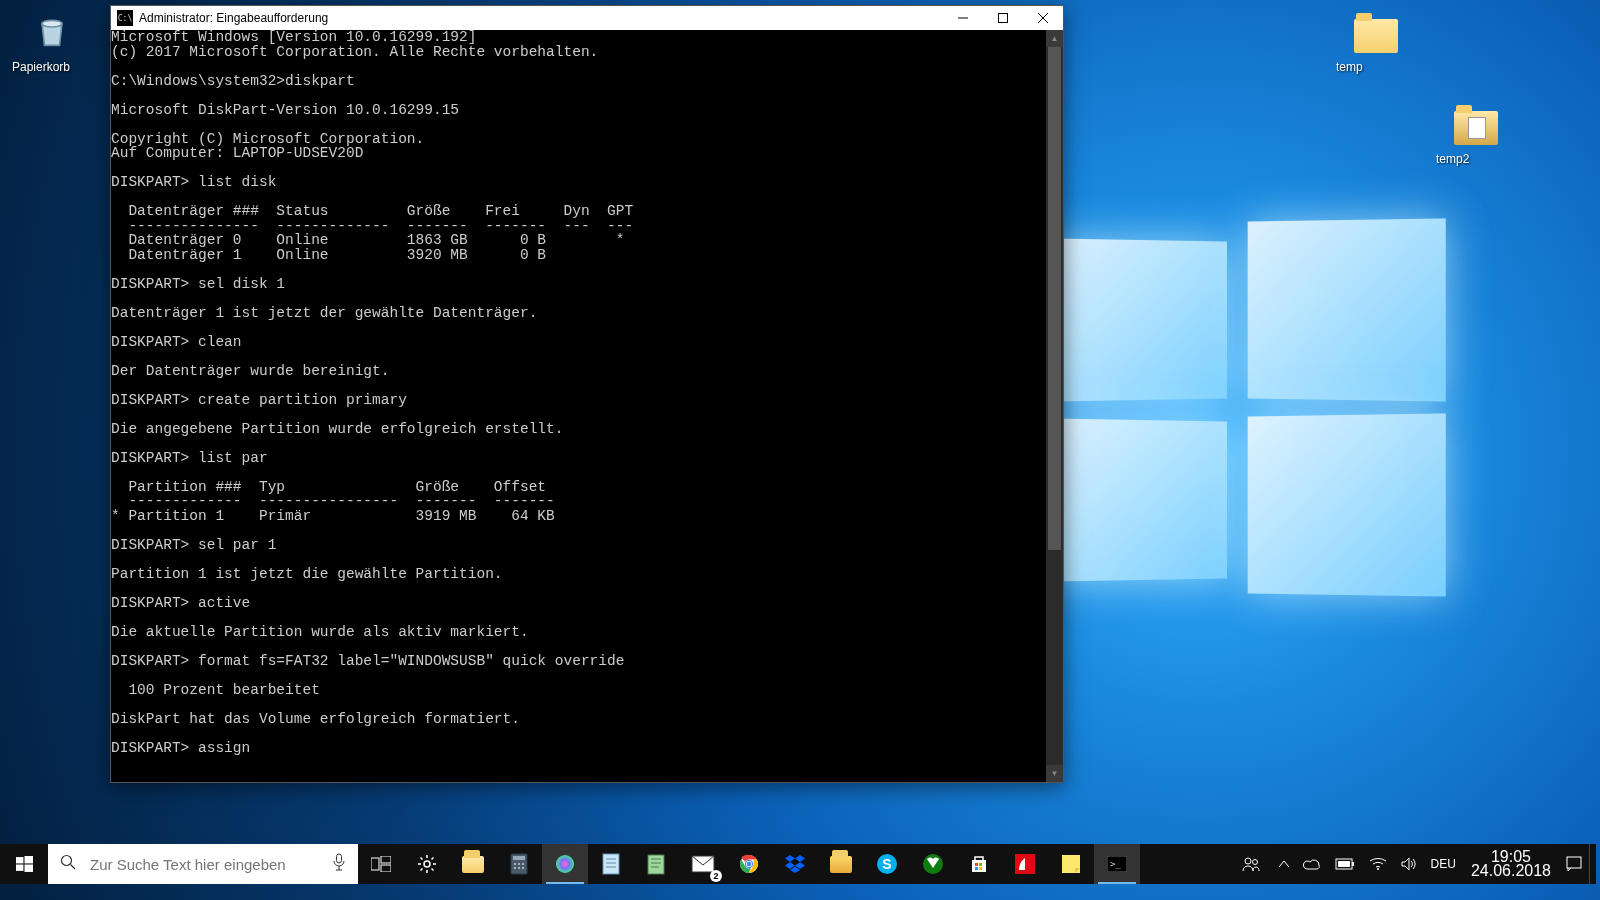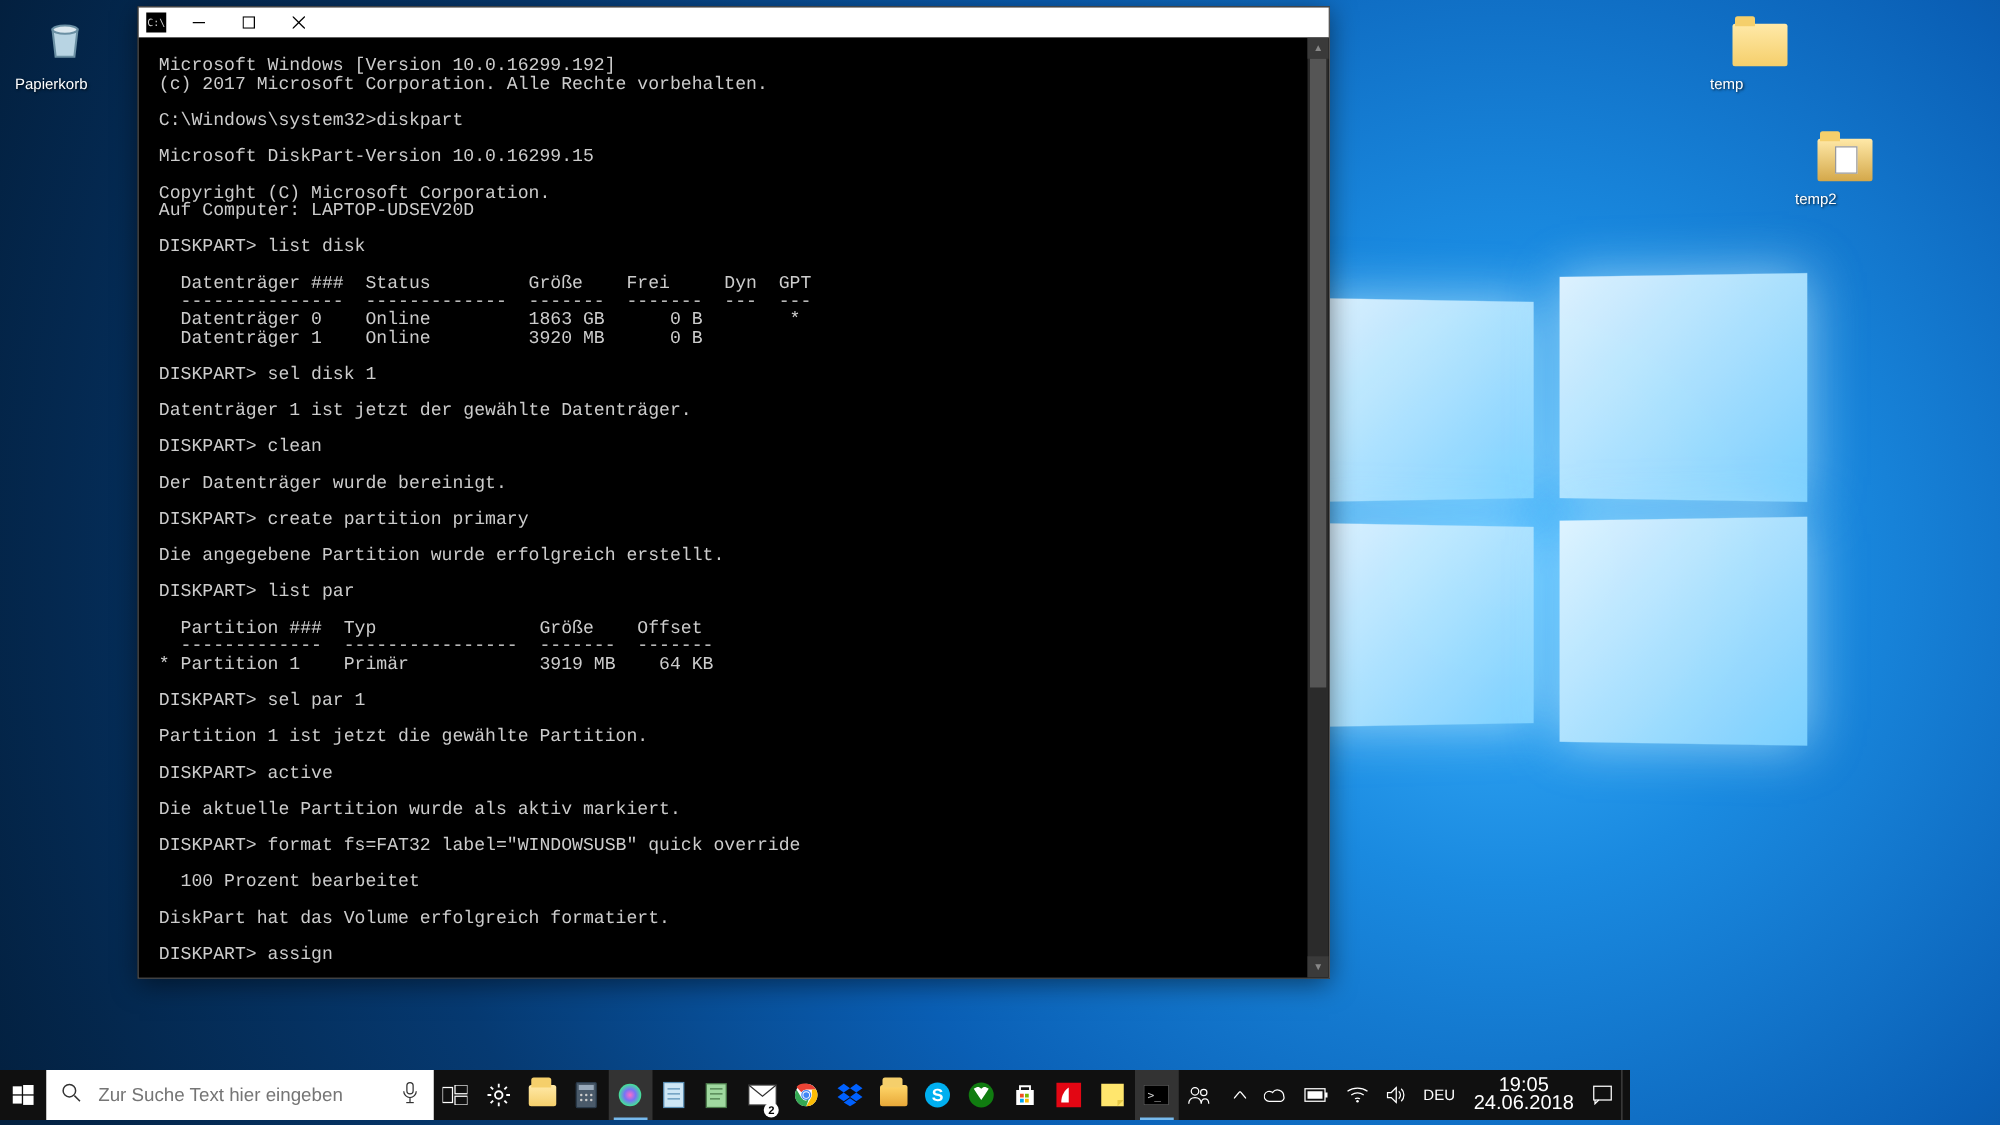--- a/index.html
+++ b/index.html
@@ -7,36 +7,36 @@
 .logo{position:absolute;left:1050px;top:220px;width:400px;height:380px;opacity:0.95}
 .logo div{position:absolute;background:linear-gradient(135deg,#e8f7ff,#7fd3ff);box-shadow:0 0 40px rgba(200,240,255,0.7)}
 .logo .q1{left:0;top:20px;width:180px;height:160px;transform:perspective(800px) rotateY(10deg)}
 .logo .q2{left:195px;top:0;width:200px;height:180px;transform:perspective(800px) rotateY(-8deg)}
 .logo .q3{left:0;top:200px;width:180px;height:160px;transform:perspective(800px) rotateY(10deg)}
 .logo .q4{left:195px;top:195px;width:200px;height:180px;transform:perspective(800px) rotateY(-8deg)}
 .desktop-icon{position:absolute;width:80px;color:#fff;font-size:12px;text-shadow:1px 1px 2px rgba(0,0,0,0.8);cursor:pointer}
 .desktop-icon .ico{width:48px;height:48px;margin:0 auto 4px;display:flex;align-items:center;justify-content:center}
 .recycle{left:12px;top:8px}
 .recycle .ico svg{width:40px;height:40px}
-.folder1{left:1368px;top:8px}
+.folder1{left:1336px;top:8px}
 .folder2{left:1436px;top:100px}
 .folder-ico{width:44px;height:34px;background:linear-gradient(#ffe9a8,#f5cf6b);border-radius:2px;position:relative;margin-top:8px}
 .folder-ico:before{content:"";position:absolute;top:-6px;left:2px;width:16px;height:8px;background:#f5cf6b;border-radius:2px 2px 0 0}
 .cmd-window{position:absolute;left:110px;top:5px;width:952px;height:776px;background:#000;border:1px solid #555;box-shadow:0 4px 20px rgba(0,0,0,0.5);display:flex;flex-direction:column}
 .titlebar{height:24px;background:#fff;display:flex;align-items:center;font-size:12px;color:#000;flex-shrink:0}
 .titlebar .ico{width:16px;height:16px;margin:0 6px;background:#000;display:flex;align-items:center;justify-content:center;color:#ccc;font-size:8px;font-family:monospace}
 .titlebar .title{flex:1}
 .titlebar .btn{width:40px;height:24px;display:flex;align-items:center;justify-content:center;cursor:pointer}
 .cmd-body{flex:1;display:flex;overflow:hidden}
-.cmd-content{flex:1;background:#000;color:#ccc;font-family:Consolas,"Courier New",monospace;font-size:14.5px;line-height:14.5px;white-space:pre;padding:16px;overflow:hidden}
+.cmd-content{flex:1;background:#000;color:#ccc;font-family:Consolas,"Courier New",monospace;font-size:14.5px;line-height:14.5px;white-space:pre;padding:0;overflow:hidden}
 .scrollbar{width:17px;background:#2b2b2b;display:flex;flex-direction:column}
 .scrollbar .arrow{height:17px;background:#3a3a3a;display:flex;align-items:center;justify-content:center;color:#888;font-size:8px;cursor:pointer}
 .scrollbar .track{flex:1;position:relative}
 .scrollbar .thumb{position:absolute;left:2px;right:2px;top:0;height:70%;background:#555;cursor:pointer}
-.taskbar{position:absolute;left:0;bottom:4px;width:1304px;height:40px;background:#101010;display:flex;align-items:flex-end;color:#fff}
+.taskbar{position:absolute;left:0;bottom:16px;width:1596px;height:40px;background:#101010;display:flex;align-items:flex-end;color:#fff}
 .start{width:48px;height:40px;display:flex;align-items:center;justify-content:center;cursor:pointer}
 .start svg{width:17px;height:17px}
 .search{flex:0 0 310px;height:40px;background:#fff;display:flex;align-items:center;color:#666;cursor:text;position:relative}
 .search .mag{margin:0 12px;color:#333}
 .search input{border:0;outline:0;font-size:15px;flex:1;color:#666;background:transparent}
 .search .mic{position:absolute;right:12px;color:#333}
 .tb-icon{width:46px;height:40px;display:flex;align-items:center;justify-content:center;cursor:pointer;position:relative;font-size:20px}
 .tb-icon.active{background:#333}
 .tb-icon.active:after{content:"";position:absolute;bottom:0;left:4px;right:4px;height:2px;background:#76b9ed}
 .tray{margin-left:auto;display:flex;align-items:center;height:40px}
@@ -78,20 +78,21 @@
         <div class="folder-ico" style="background:linear-gradient(#ffe9a8,#d4a84a)">
           <span style="position:absolute;left:14px;top:6px;width:16px;height:20px;background:#fff;border:1px solid #999"></span>
         </div>
       </div>
     <div>temp2</div>
   </div>
 
   <div class="cmd-window">
     <div class="titlebar">
       <div class="ico">C:\</div>
+      <div class="title">Administrator: Eingabeaufforderung</div>
       <div class="btn">
           <svg width="10" height="10">
             <line x1="0" y1="5" x2="10" y2="5" stroke="#000"></line>
           </svg>
         </div>
       <div class="btn">
           <svg width="10" height="10">
             <rect x="0.5" y="0.5" width="9" height="9" fill="none" stroke="#000"></rect>
           </svg>
         </div>

